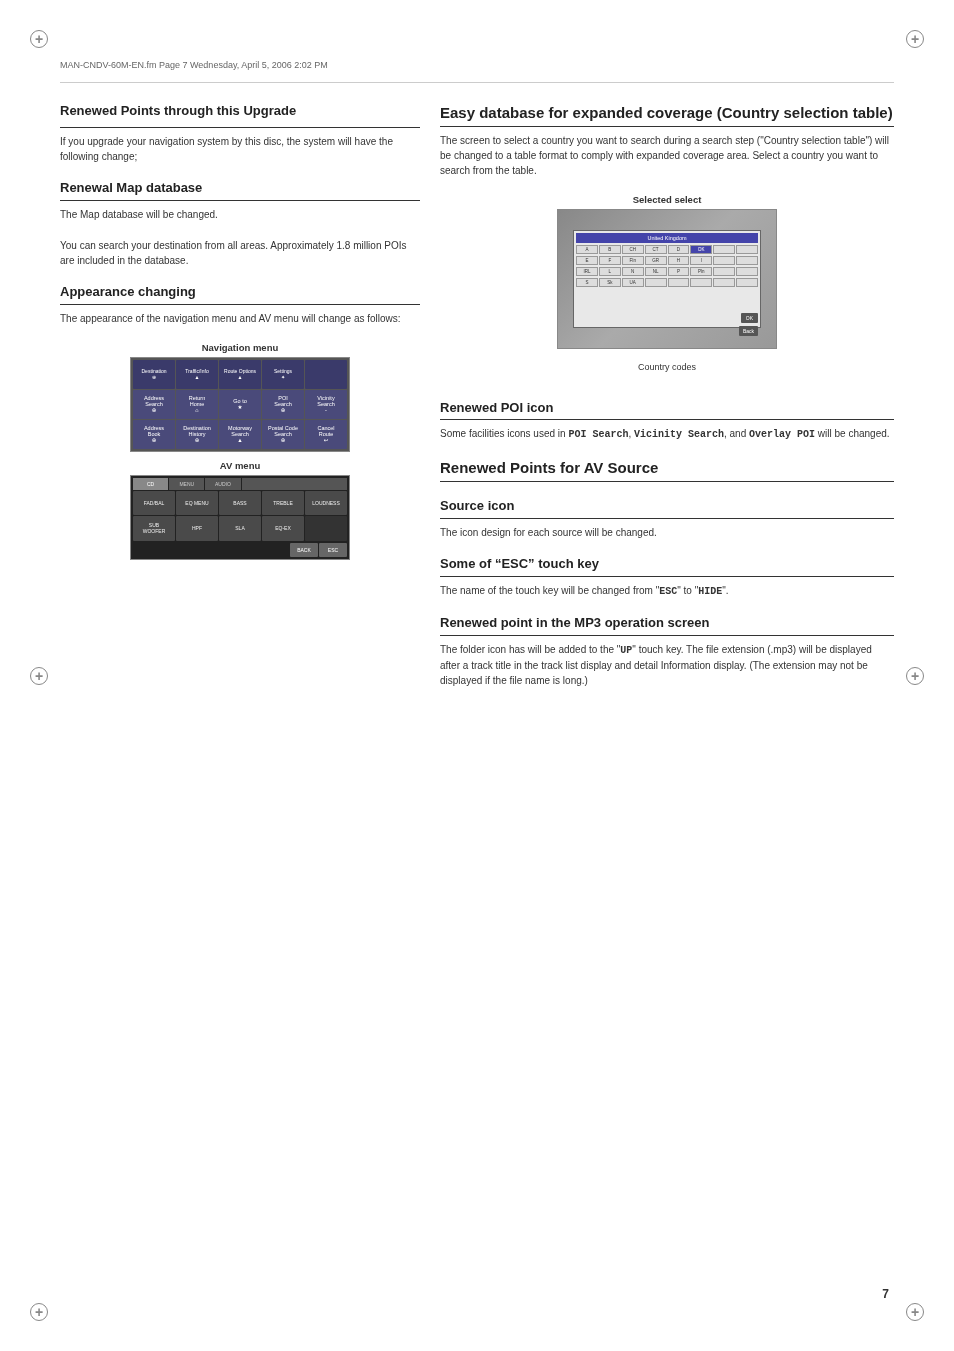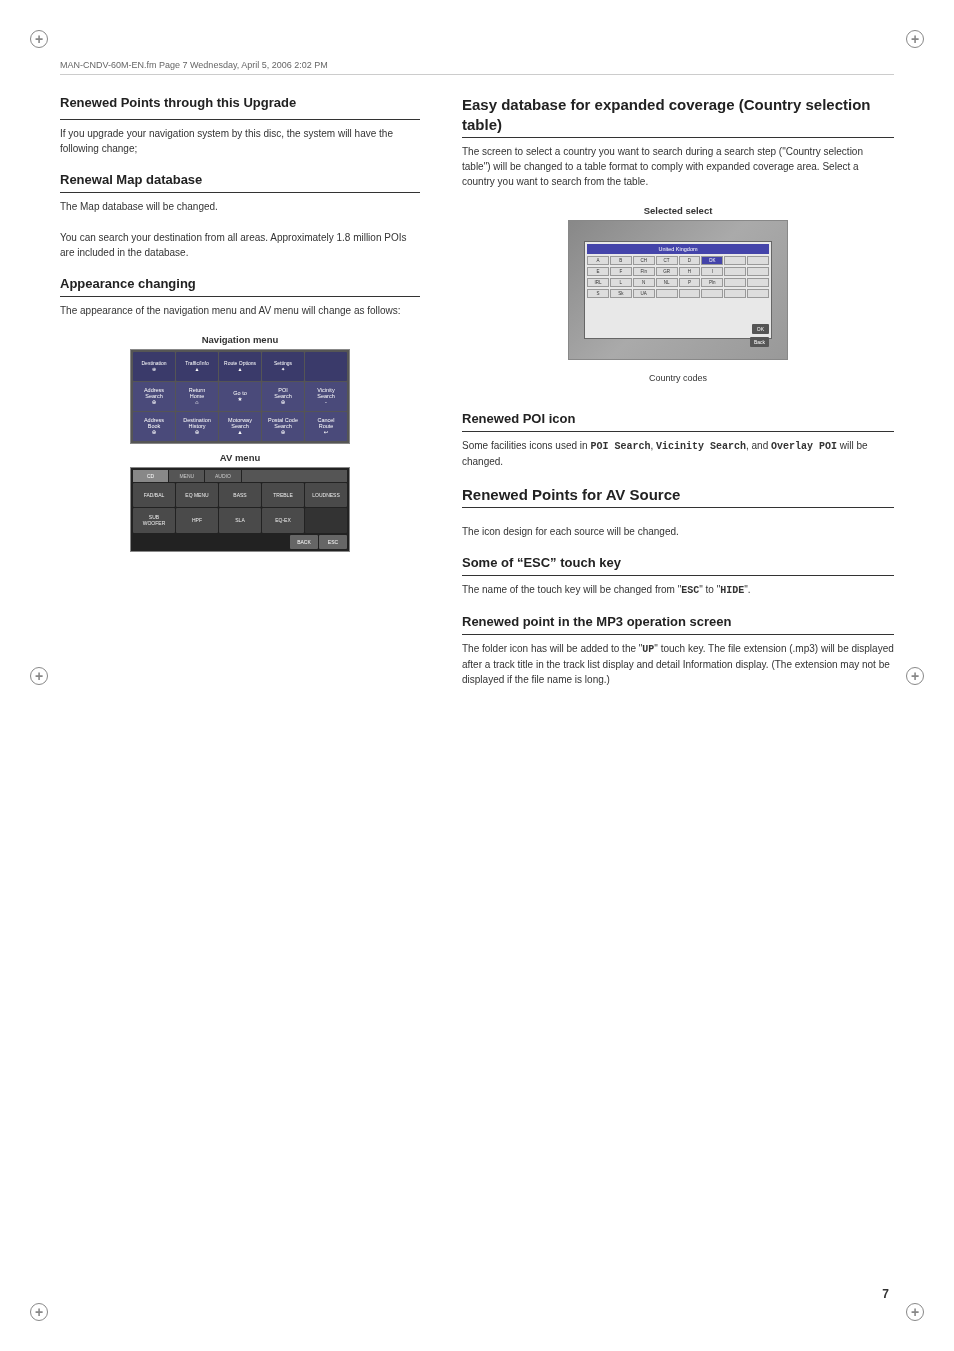--- a/index.html
+++ b/index.html
@@ -40,28 +40,28 @@
     .reg-bl { bottom: 30px; left: 30px; }
     .reg-br { bottom: 30px; right: 30px; }
     .reg-ml { top: 50%; left: 30px; transform: translateY(-50%); }
     .reg-mr { top: 50%; right: 30px; transform: translateY(-50%); }
 
     
     .header-line {
       font-size: 9px;
       color: #666;
       margin-bottom: 20px;
-      padding-bottom: 4px;
+      padding-bottom: 12px;
       border-bottom: 1px solid #ccc;
     }
 
     
     .columns {
       display: flex;
-      gap: 42px;
+      gap: 20px;
     }
     .col-left {
       flex: 0 0 360px;
       max-width: 360px;
     }
     .col-right {
       flex: 1;
     }
 
     
@@ -455,20 +455,21 @@
         <div class="section-body">
           Some facilities icons used in <b>POI Search</b>, <b>Vicinity Search</b>, and <b>Overlay POI</b> will be changed.
         </div>
       </div>
 
       <div class="section">
         <div class="section-title large with-rule">Renewed Points for AV Source</div>
       </div>
 
       <div class="section">
+        <div class="section-title with-rule">Source icon</div>
         <div class="section-body">The icon design for each source will be changed.</div>
       </div>
 
       <div class="section">
         <div class="section-title with-rule">Some of “ESC” touch key</div>
         <div class="section-body">
           The name of the touch key will be changed from "<b>ESC</b>" to "<b>HIDE</b>".
         </div>
       </div>
 

